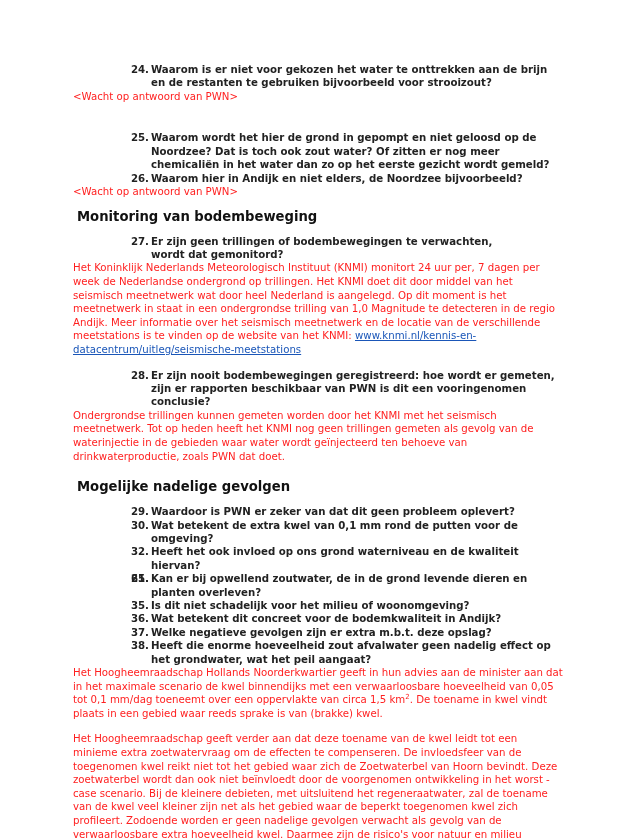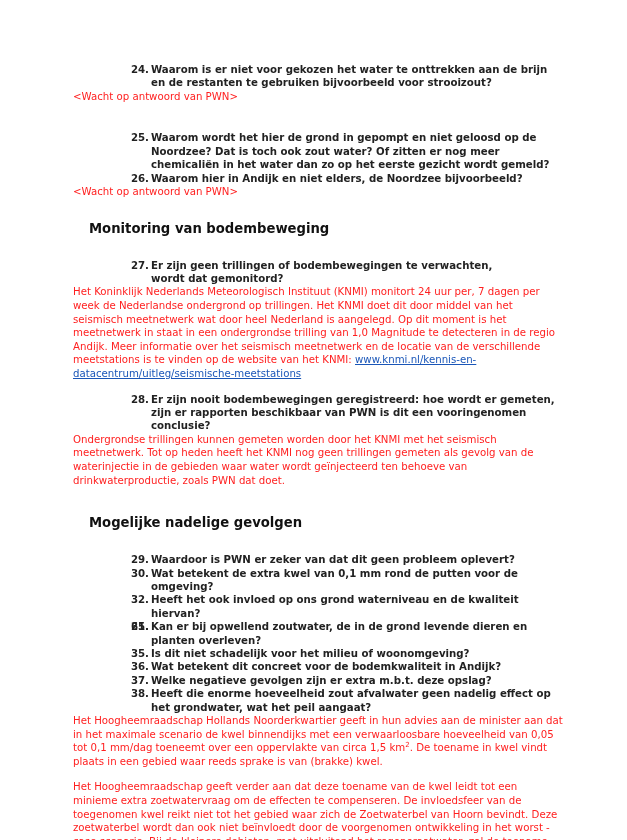--- a/index.html
+++ b/index.html
@@ -6,21 +6,21 @@
     body { width: 627px; height: 840px; position: relative; overflow: hidden;
            font-family: "DejaVu Sans", sans-serif; }
     .page { position: absolute; left: 73px; top: 63px; width: 490px; }
     .q { font-weight: bold; color: #222; font-size: 10.2px; line-height: 13.4px;
          position: relative; padding-left: 78px; }
     .q .num { position: absolute; left: 18px; width: 58px; text-align: right; }
     .q .num::after { content: ""; }
     .ans { color: #ff2020; font-size: 10.2px; line-height: 13.6px; }
     .ans sup { font-size: 7px; line-height: 0; }
     .ans a { color: #1a56b8; text-decoration: underline; }
-    h2 { font-size: 13.2px; font-weight: bold; margin: 16px; color: #111; line-height: 16px; }
+    h2 { font-size: 13.2px; font-weight: bold; margin: 4px; color: #111; line-height: 16px; }
     .gap-l { height: 28px; }
     .gap-m { height: 12px; }
     .gap-s { height: 6px; }
   </style>
 </head>
 <body>
 
 <div class="page">
 
   <div class="q">

